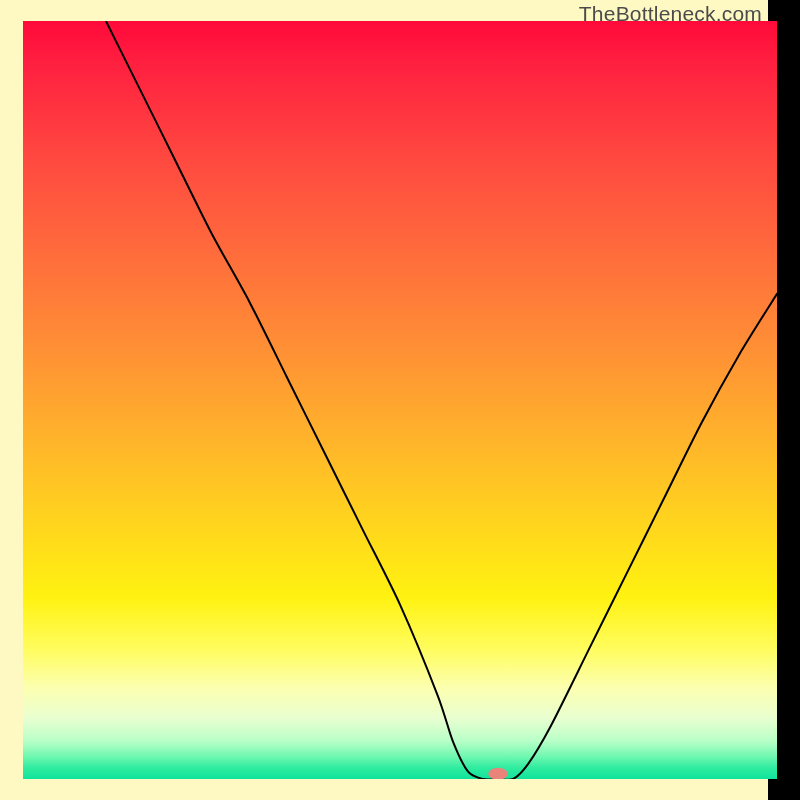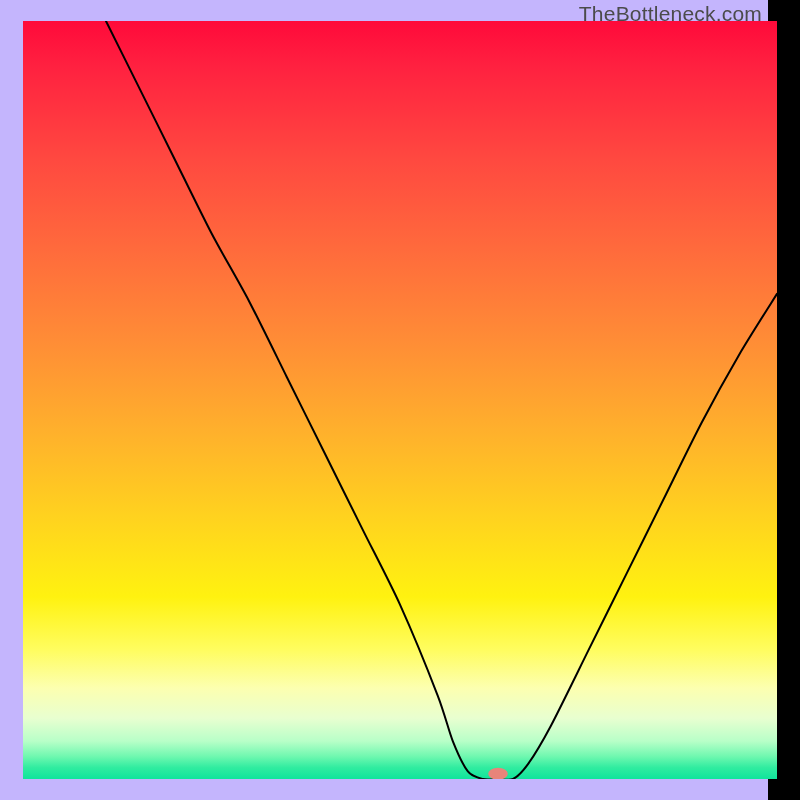--- a/index.html
+++ b/index.html
@@ -8,21 +8,21 @@
     width: 800px;
     height: 800px;
     background: #000;
     overflow: hidden;
     font-family: Arial, Helvetica, sans-serif;
   }
   .frame {
     position: relative;
     width: 768px;
     height: 800px;
-    background: #c4b5fd;
+    background: #fef9c3;
   }
   .plot-area {
     position: absolute;
     left: 23px;
     top: 21px;
     width: 754px;
     height: 758px;
     
     background: linear-gradient(to bottom,
       #ff0a3a 0%,

